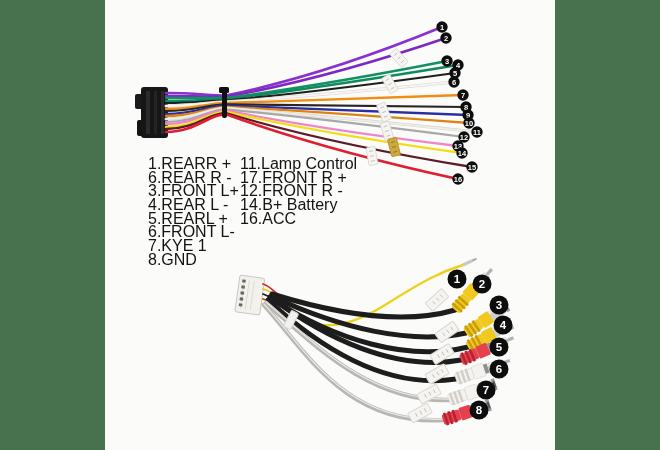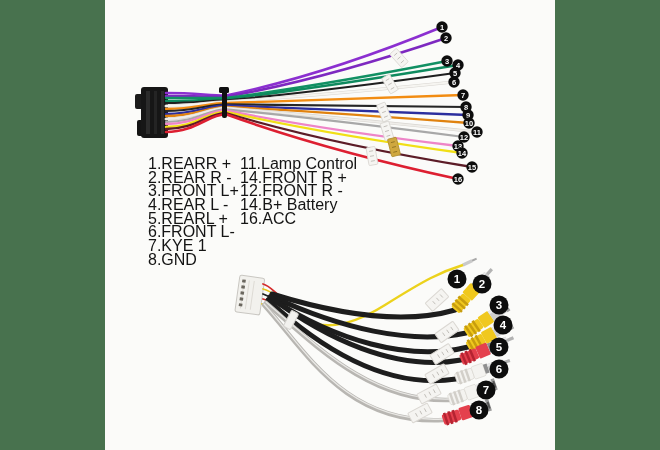--- a/index.html
+++ b/index.html
@@ -342,30 +342,30 @@
         <g>
             <circle cx="479" cy="410" r="9.5" fill="#0d0d0d"></circle>
             <text x="479" y="410" dominant-baseline="central">8</text>
           </g>
       </g>
     </g>
   </svg>
 
   <div class="legend legend-top-c1">
     <div class="row">1.REARR +</div>
-    <div class="row">2.REAR R -</div>
+    <div class="row">6.REAR R -</div>
     <div class="row">3.FRONT L+</div>
     <div class="row">4.REAR L -</div>
     <div class="row">5.REARL +</div>
     <div class="row">6.FRONT L-</div>
     <div class="row">7.KYE 1</div>
     <div class="row">8.GND</div>
   </div>
 
   <div class="legend legend-top-c2">
     <div class="row">11.Lamp Control</div>
-    <div class="row">14.FRONT R +</div>
+    <div class="row">17.FRONT R +</div>
     <div class="row">12.FRONT R -</div>
     <div class="row">14.B+ Battery</div>
     <div class="row">16.ACC</div>
   </div>
 
 </div>
 
 </body></html>

